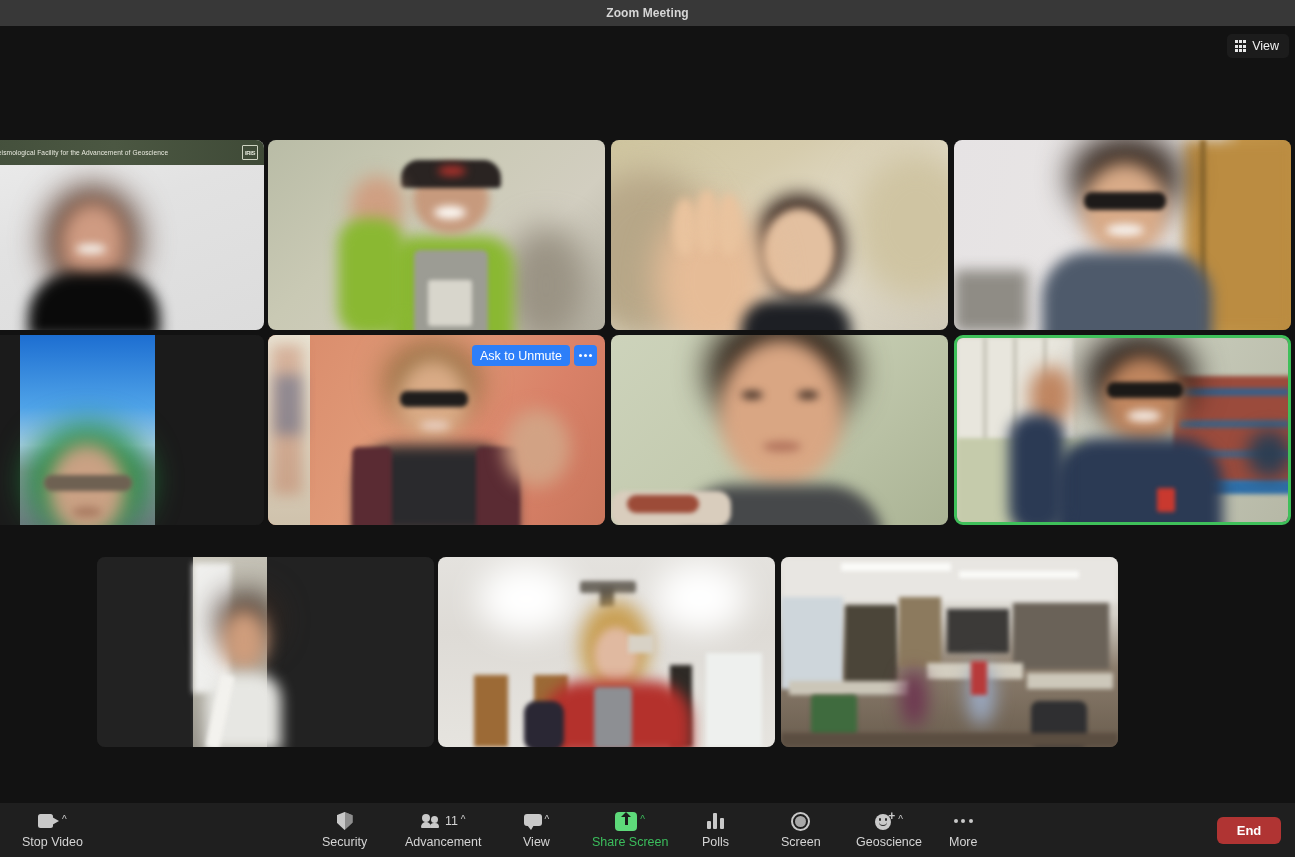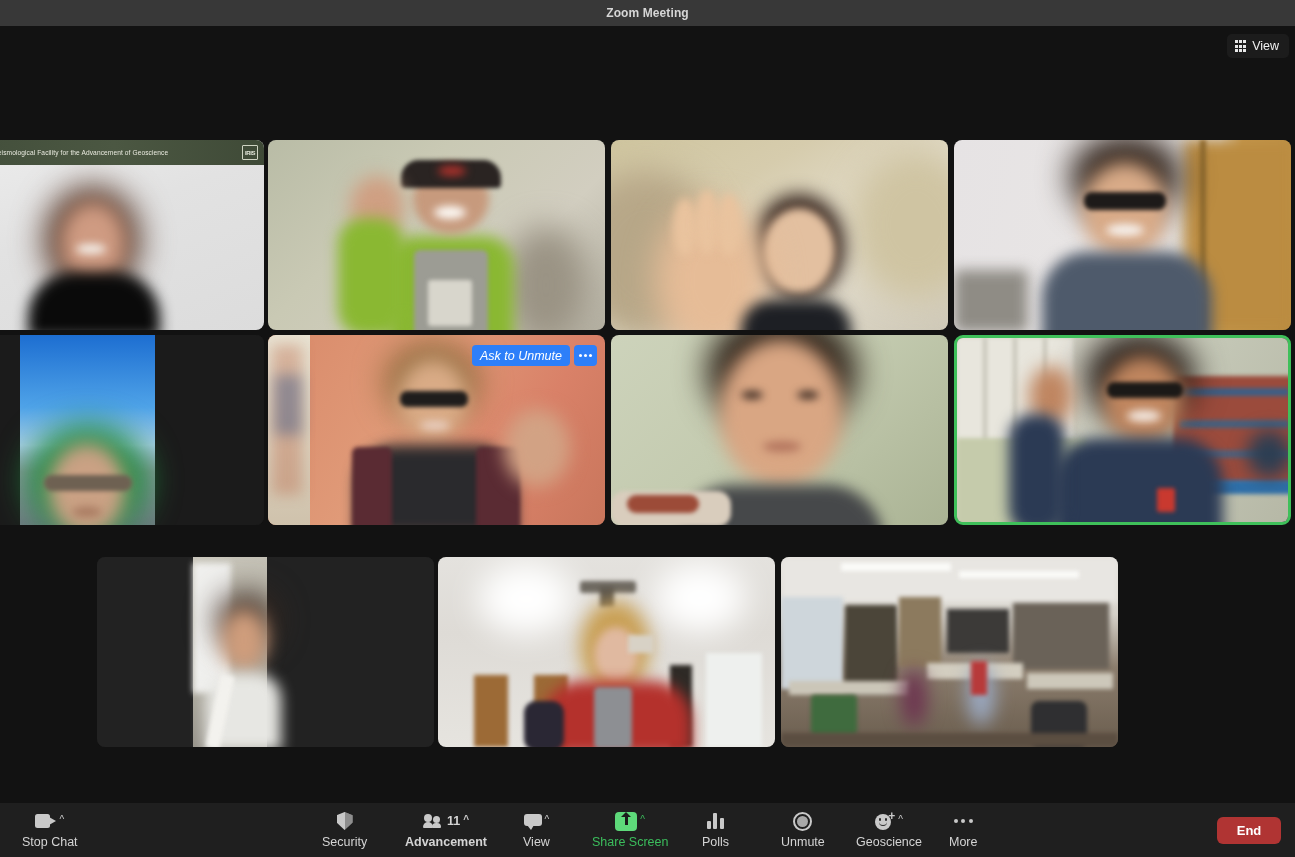--- a/index.html
+++ b/index.html
@@ -135,21 +135,20 @@
   }
 
   
   .unmute-wrap {
     position: absolute;
     top: 10px;
     right: 8px;
     display: flex;
     gap: 4px;
     z-index: 5;
-    font-style: italic;
   }
   .unmute-btn {
     height: 21px;
     padding: 0 8px;
     background: #2d7ff9;
     border-radius: 4px;
     color: #ffffff;
     font-size: 12.5px;
     display: flex;
     align-items: center;
@@ -623,31 +622,31 @@
 
   </div>
 
   <div class="toolbar">
 
     <div class="tb-item" style="left:22px;">
       <div class="tb-iconrow">
         <span class="ic-video"></span>
         <span class="chev">^</span>
       </div>
-      <div class="tb-label">Stop Chat</div>
+      <div class="tb-label">Stop Video</div>
     </div>
 
     <div class="tb-item" style="left:322px;">
       <div class="tb-iconrow">
         <span class="ic-shield"></span>
       </div>
       <div class="tb-label">Security</div>
     </div>
 
-    <div class="tb-item" style="left:405px;font-weight:bold;">
+    <div class="tb-item" style="left:405px;">
       <div class="tb-iconrow">
         <span class="ic-people">
           <span class="h1"></span>
             <span class="b1"></span>
             <span class="h2"></span>
             <span class="b2"></span>
         </span>
         <span class="count">11</span>
         <span class="chev">^</span>
       </div>
@@ -682,21 +681,21 @@
       </div>
       <div class="tb-label">Polls</div>
     </div>
 
     <div class="tb-item" style="left:781px;">
       <div class="tb-iconrow">
         <span class="ic-record">
             <i></i>
           </span>
       </div>
-      <div class="tb-label">Unmute</div>
+      <div class="tb-label">Screen</div>
     </div>
 
     <div class="tb-item" style="left:856px;">
       <div class="tb-iconrow">
         <span class="ic-react">
           <span class="face"></span>
           <span class="eye l"></span>
             <span class="eye r"></span>
           <span class="mouth"></span>
           <span class="plus">+</span>

